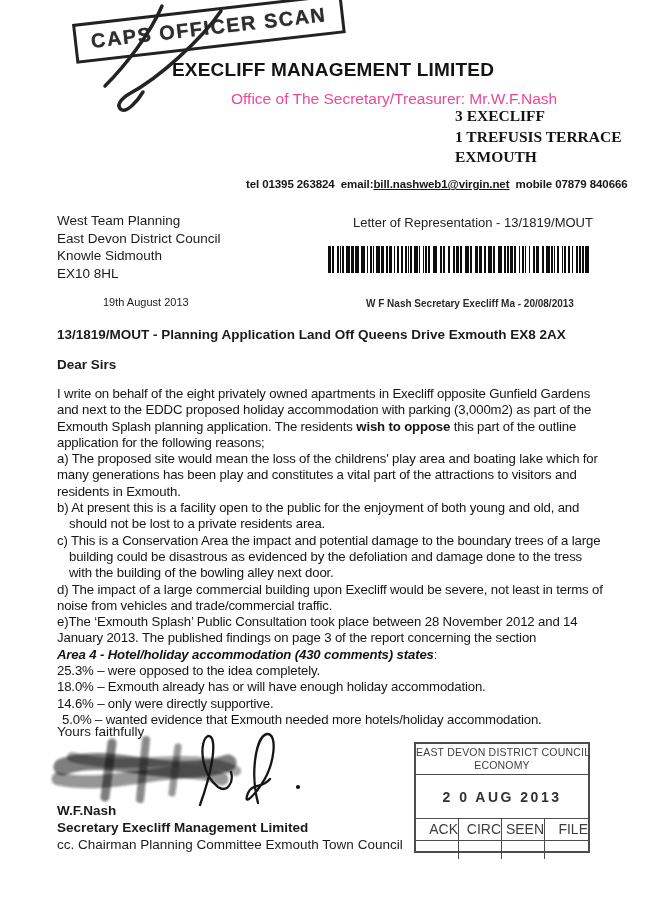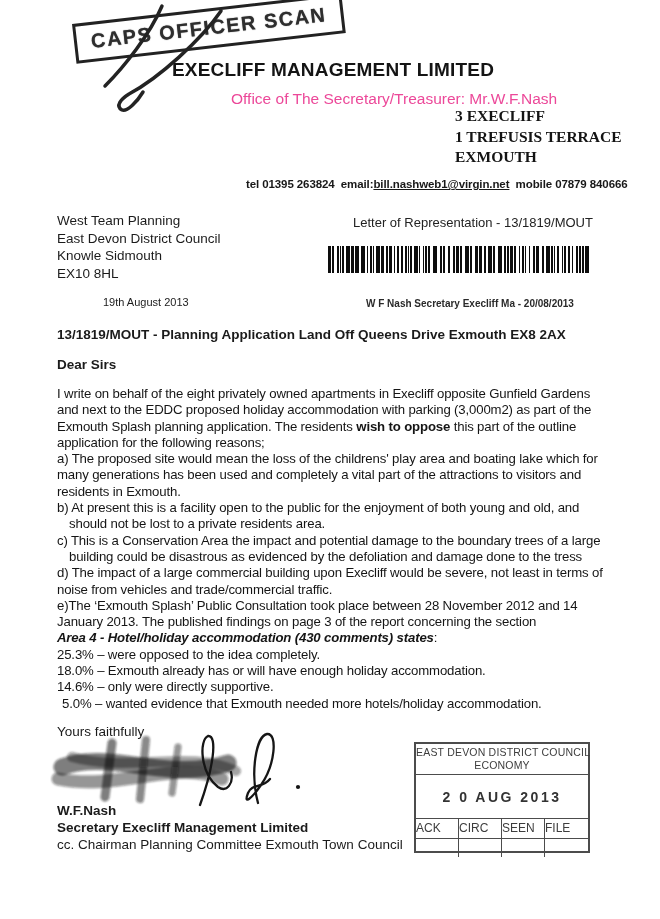--- a/index.html
+++ b/index.html
@@ -48,22 +48,22 @@
   .sig-role{left:57px;top:820px;font-size:13.5px;font-weight:bold;}
   .cc-line{left:57px;top:837px;font-size:13.5px;}
 
   
   .date-stamp{left:414px;top:742px;width:176px;height:111px;border:2px solid #4c4c4c;
     color:#3d3d3d;box-sizing:border-box;background:transparent;}
   .ds-head{border-bottom:1.5px solid #4c4c4c;text-align:center;font-size:10.5px;
     line-height:12.5px;padding:2px 0 3px;letter-spacing:.2px;}
   .ds-date{height:43px;display:flex;align-items:center;justify-content:center;
     font-size:14px;font-weight:bold;letter-spacing:2.5px;border-bottom:1.5px solid #4c4c4c;color:#333;}
-  .ds-row{display:grid;grid-template-columns:1fr 1fr 1fr 1fr;text-align:left;
-    font-size:12px;border-bottom:1.5px solid #4c4c4c;}
+  .ds-row{display:grid;grid-template-columns:1fr 1fr 1fr 1fr;text-align:right;
+    font-size:14px;border-bottom:1.5px solid #4c4c4c;}
   .ds-row .ds-cell{padding:2px 0 3px;border-right:1.5px solid #4c4c4c;}
   .ds-row .ds-cell:last-child{border-right:none;}
   .ds-empty{display:grid;grid-template-columns:1fr 1fr 1fr 1fr;height:18px;}
   .ds-empty div{border-right:1.5px solid #4c4c4c;}
   .ds-empty div:last-child{border-right:none;}
 </style>
 </head>
 <body>
 
 <div class="page">
@@ -168,26 +168,27 @@
 
   <div class="abs subject">13/1819/MOUT - Planning Application Land Off Queens Drive Exmouth EX8 2AX</div>
   <div class="abs salutation">Dear Sirs</div>
 
   <div class="abs letter-body">
       <div class="body-line"><span>I write on behalf of the eight privately owned apartments in Execliff opposite Gunfield Gardens</span></div>
       <div class="body-line"><span>and next to the EDDC proposed holiday accommodation with parking (3,000m2) as part of the</span></div>
       <div class="body-line"><span>Exmouth Splash planning application. The residents </span><span class="b">wish to oppose</span><span> this part of the outline</span></div>
       <div class="body-line"><span>application for the following reasons;</span></div>
       <div class="body-line"><span>a) The proposed site would mean the loss of the childrens' play area and boating lake which for</span></div>
-      <div class="body-line"><span>many generations has been used and completely a vital part of the attractions to visitors and</span></div>
+      <div class="body-line"><span>many generations has been play and constitutes a vital part of the attractions to visitors and</span></div>
       <div class="body-line"><span>residents in Exmouth.</span></div>
       <div class="body-line"><span>b) At present this is a facility open to the public for the enjoyment of both young and old, and</span></div>
       <div class="body-line ind1"><span>should not be lost to a private residents area.</span></div>
       <div class="body-line"><span>c) This is a Conservation Area the impact and potential damage to the boundary trees of a large</span></div>
       <div class="body-line ind1"><span>building could be disastrous as evidenced by the defoliation and damage done to the tress</span></div>
+      <div class="body-line ind1"><span>with the building of the bowling alley next door.</span></div>
       <div class="body-line"><span>d) The impact of a large commercial building upon Execliff would be severe, not least in terms of</span></div>
       <div class="body-line"><span>noise from vehicles and trade/commercial traffic.</span></div>
       <div class="body-line"><span>e)The ‘Exmouth Splash’ Public Consultation took place between 28 November 2012 and 14</span></div>
       <div class="body-line"><span>January 2013. The published findings on page 3 of the report concerning the section</span></div>
       <div class="body-line"><span class="b i">Area 4 - Hotel/holiday accommodation (430 comments) states</span><span>:</span></div>
       <div class="body-line"><span>25.3% – were opposed to the idea completely.</span></div>
       <div class="body-line"><span>18.0% – Exmouth already has or will have enough holiday accommodation.</span></div>
       <div class="body-line"><span>14.6% – only were directly supportive.</span></div>
       <div class="body-line ind2"><span>5.0% – wanted evidence that Exmouth needed more hotels/holiday accommodation.</span></div>
     </div>

